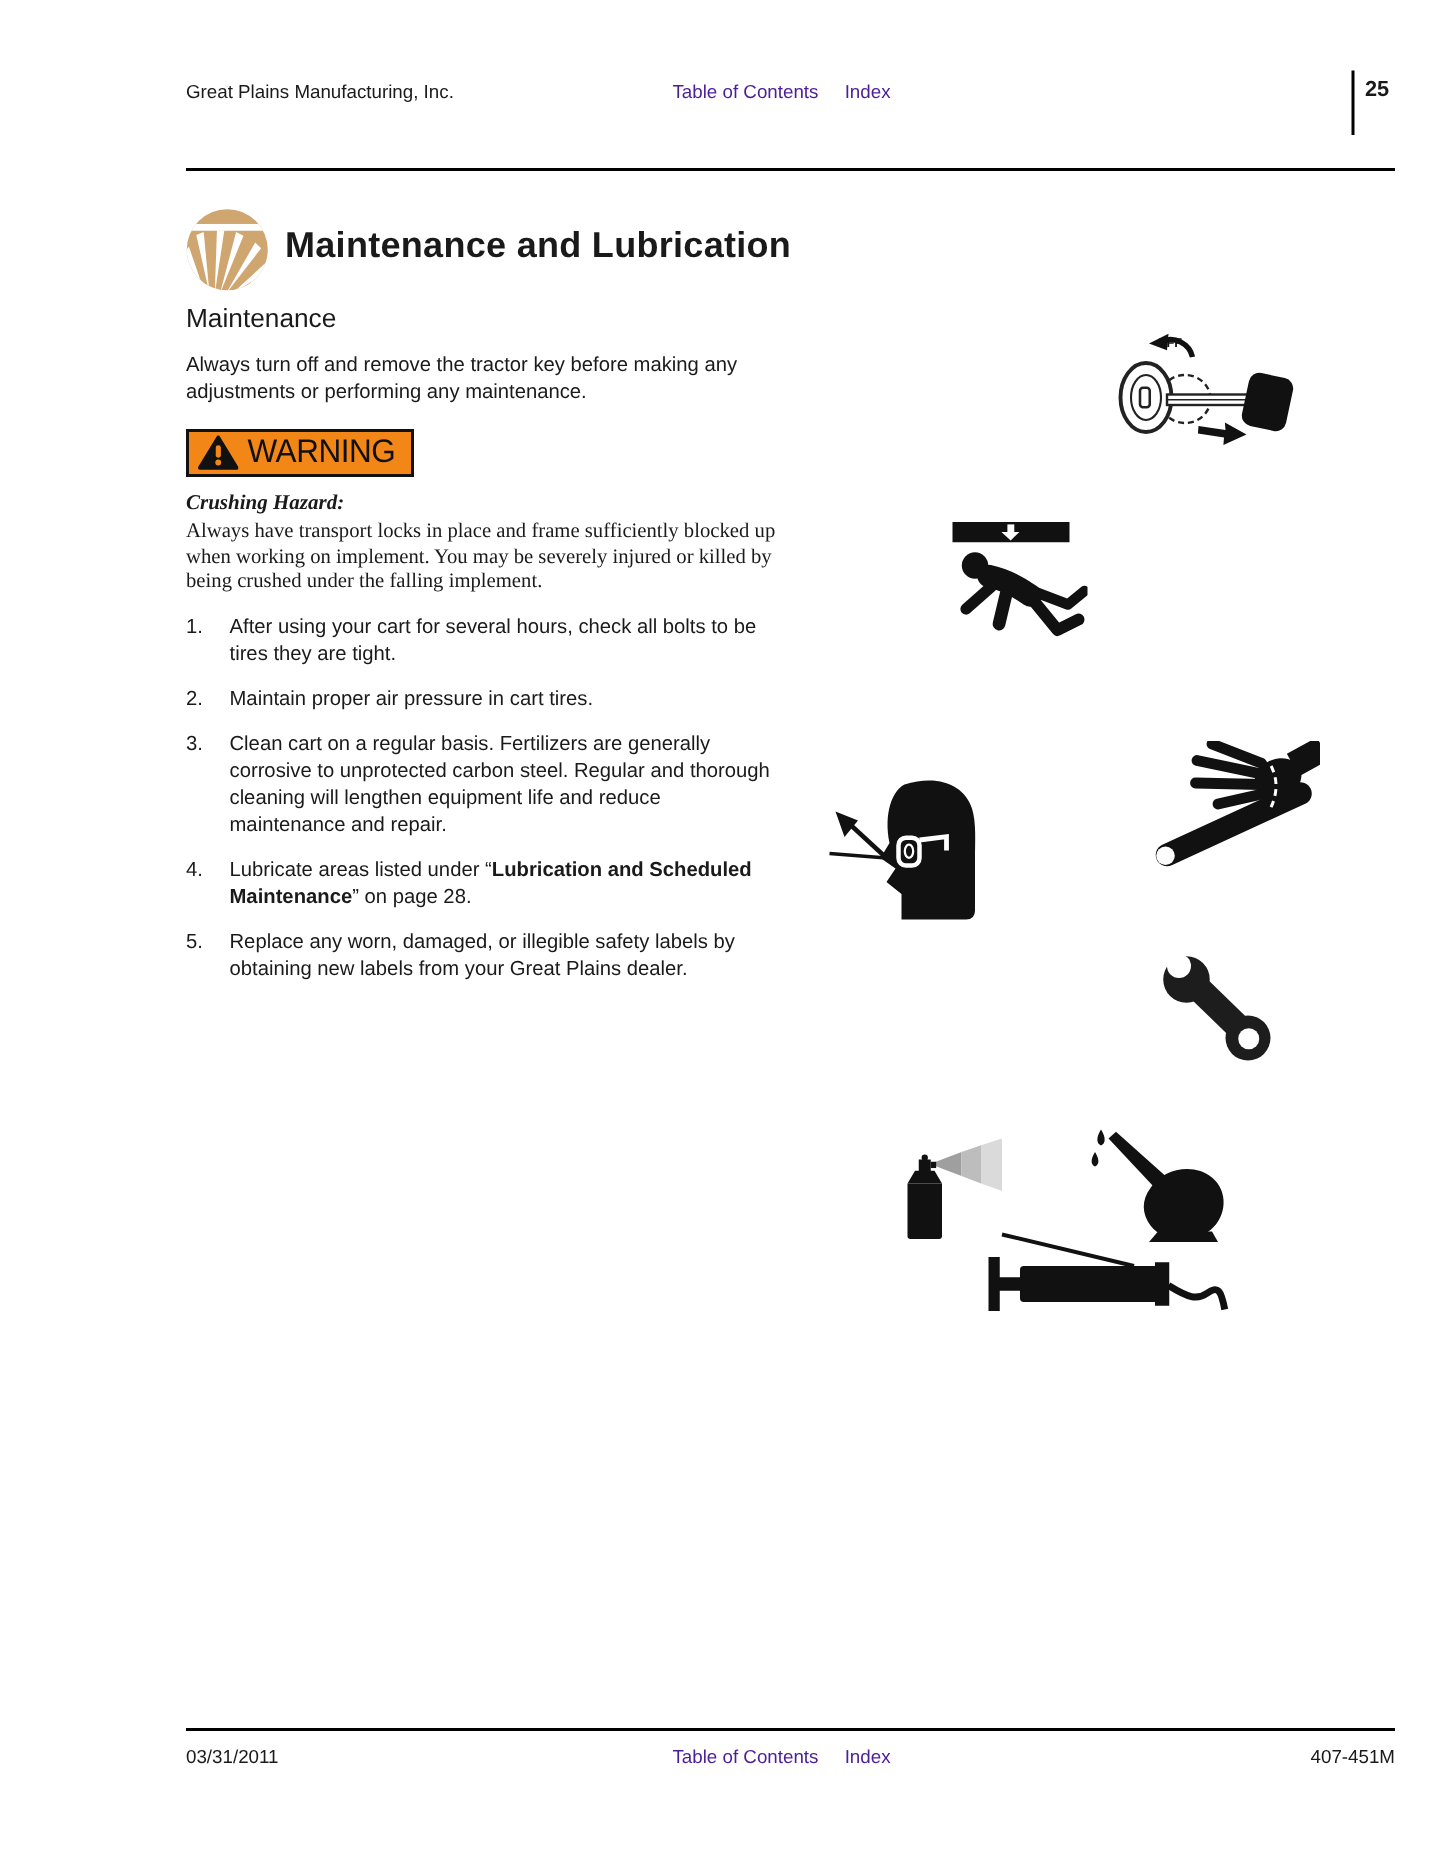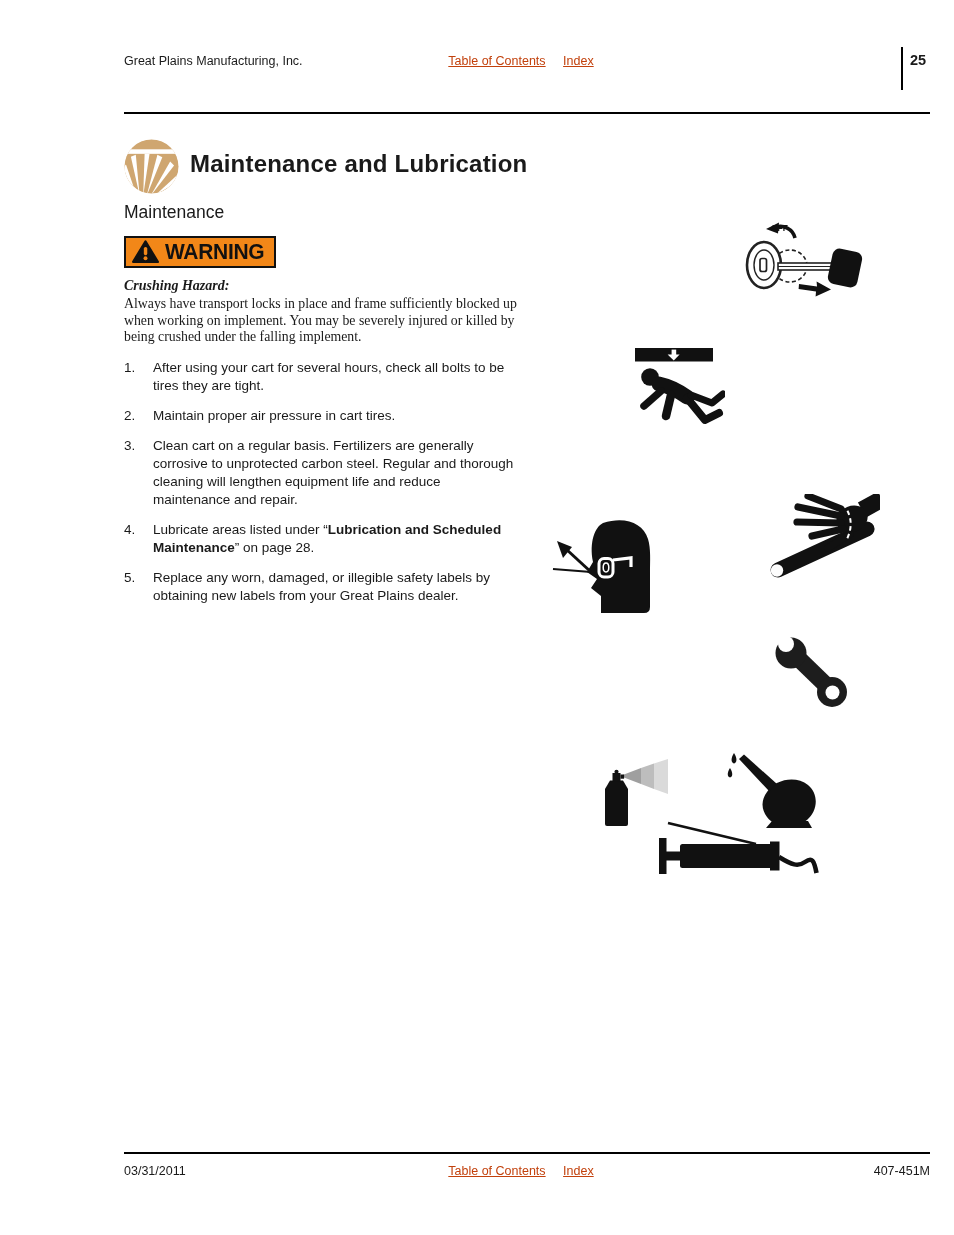--- a/index.html
+++ b/index.html
@@ -2,21 +2,21 @@
 <html><head>
 <meta charset="utf-8">
 <style>
   * { margin:0; padding:0; box-sizing:border-box; }
   body { background:#fff; font-family:"Liberation Sans", sans-serif; color:#1a1a1a; }
   .page { position:relative; width:954px; height:1235px; background:#fff; overflow:hidden;margin-left:44px; }
 
   
   .hdr-company { position:absolute; left:80px; top:54px; font-size:12.5px; }
   .hdr-links   { position:absolute; left:0; top:54px; width:954px; text-align:center; font-size:12.5px; }
-  .link { color:#c2410c; text-decoration:underline; cursor:pointer; }
+  .link { color:#4c1d95; cursor:pointer; }
   .hdr-links .link + .link { margin-left:14px; }
   .pgnum-bar { position:absolute; left:857px; top:47px; width:1.5px; height:43px; background:#000; }
   .pgnum { position:absolute; left:866px; top:52px; font-size:14.5px; font-weight:bold; }
   .rule-top { position:absolute; left:80px; top:112px; width:806px; height:1.6px; background:#000; }
   .rule-bottom { position:absolute; left:80px; top:1152px; width:806px; height:1.6px; background:#000; }
   .ftr-date { position:absolute; left:80px; top:1164px; font-size:12.5px; }
   .ftr-links { position:absolute; left:0; top:1164px; width:954px; text-align:center; font-size:12.5px; }
   .ftr-links .link + .link { margin-left:14px; }
   .ftr-doc { position:absolute; right:68px; top:1164px; font-size:12.5px; }
 
@@ -26,21 +26,21 @@
   .section-title { position:absolute; left:80px; top:202px; font-size:17.5px; font-weight:normal; }
 
   
   .col { position:absolute; left:80px; top:234px; width:396px; font-size:13.5px; line-height:18px; }
   .col p { margin-bottom:10px; }
   .col p.sp { margin-bottom:14px; }
 
   .warning-badge { display:inline-flex; align-items:center; gap:6px;
      background:#F28718; border:2.5px solid #111; padding:2px 10px 2px 6px;
      margin:2px 0 9px 0; }
-  .warn-text { font-weight:700; font-size:21px; letter-spacing:-0.3px; color:#111; transform:scaleY(1.04); }
+  .warn-text { font-weight:400; font-size:21px; letter-spacing:-0.3px; color:#111; transform:scaleY(1.04); }
 
   .hazard-title { font-family:"Liberation Serif", serif; font-weight:bold; font-style:italic; font-size:14px; margin-bottom:1px; }
   .hazard-body  { font-family:"Liberation Serif", serif; font-size:13.8px; line-height:16.5px; margin-bottom:13px; }
 
   .step { display:flex; margin-bottom:12px; }
   .step .num { width:29px; flex:0 0 29px; }
   .step .txt { width:367px; }
   .b { font-weight:bold; }
 
   
@@ -77,20 +77,21 @@
         <polygon points="23,58 34,16 39,18.5"></polygon>
         <polygon points="27,58 47,23 51,27"></polygon>
         <polygon points="31,58 55,36 57,42"></polygon>
       </g>
     </g>
   </svg>
   <h1 class="chapter-title">Maintenance and Lubrication</h1>
   <h2 class="section-title">Maintenance</h2>
 
   <div class="col">
+    <p class="sp">Always turn off and remove the tractor key before making any adjustments or performing any maintenance.</p>
 
     <div class="warning-badge">
       <svg width="27" height="24" viewBox="0 0 26 23">
         <path d="M13,1.5 L24.8,21 L1.2,21 Z" fill="#111" stroke="#111" stroke-width="2.4" stroke-linejoin="round"></path>
         <rect x="11.4" y="6.6" width="3.3" height="8" rx="1.6" fill="#F28718"></rect>
         <circle cx="13" cy="17.6" r="1.9" fill="#F28718"></circle>
       </svg>
       <span class="warn-text">WARNING</span>
     </div>
 

